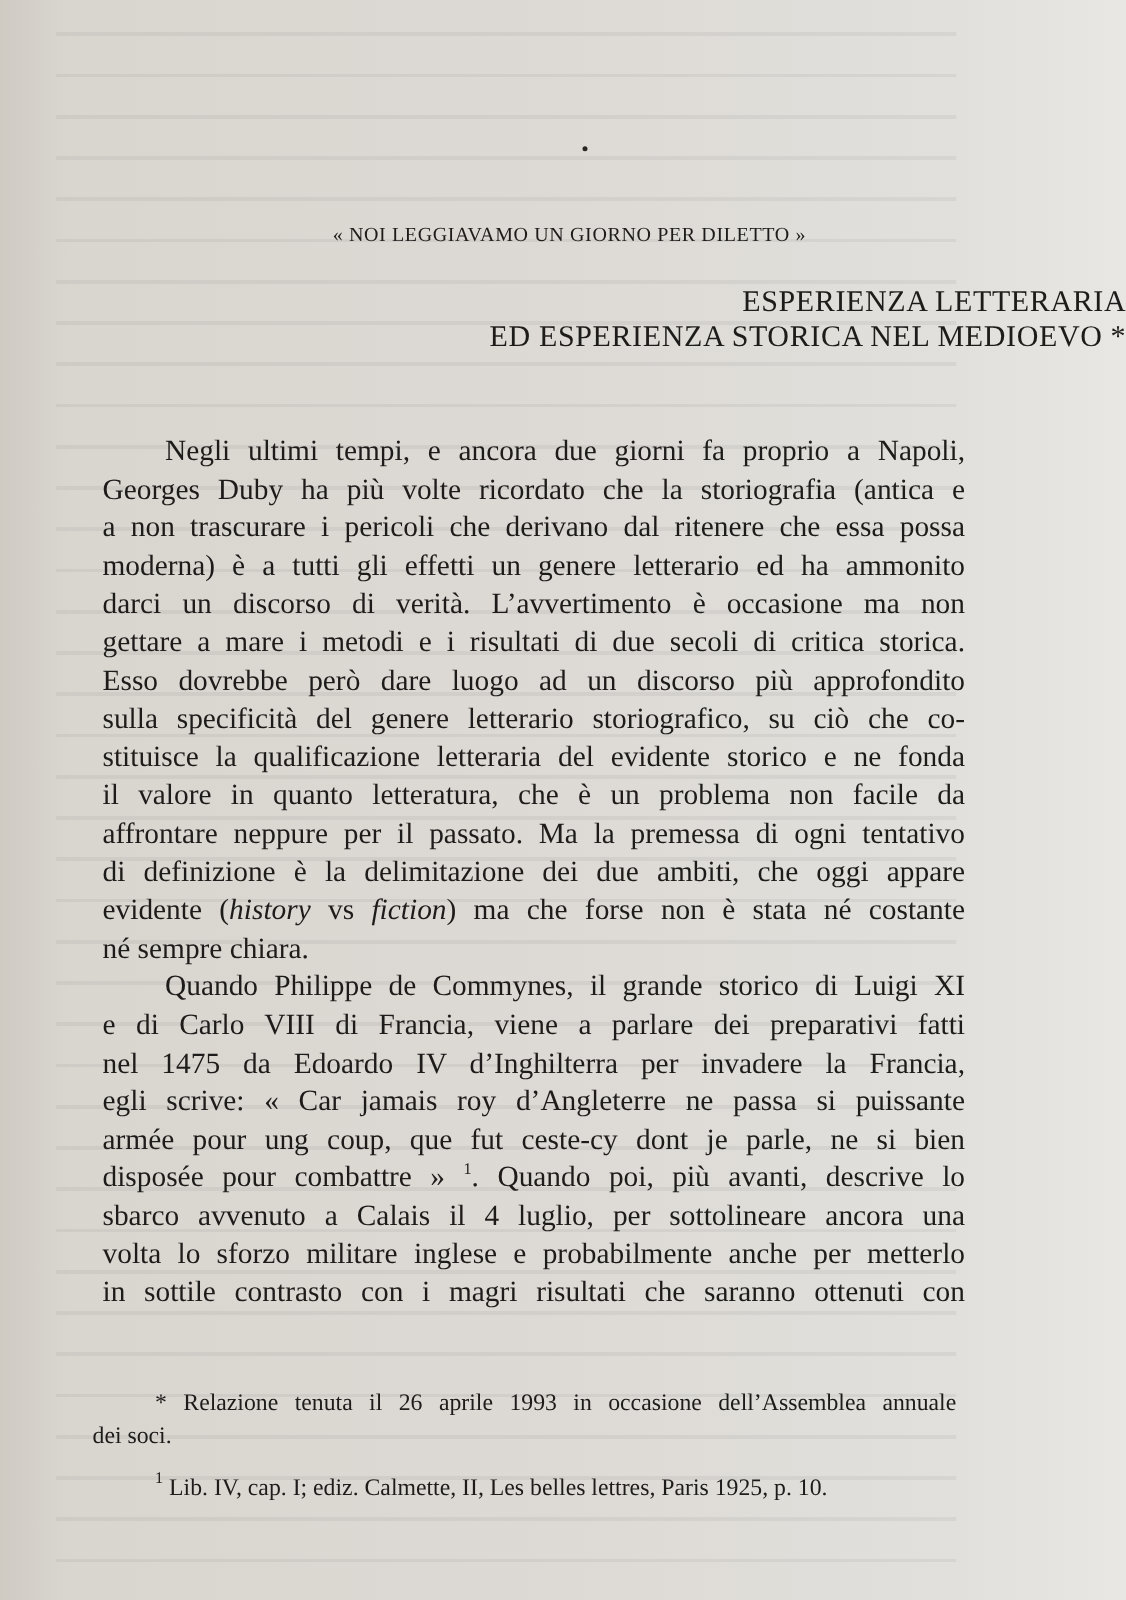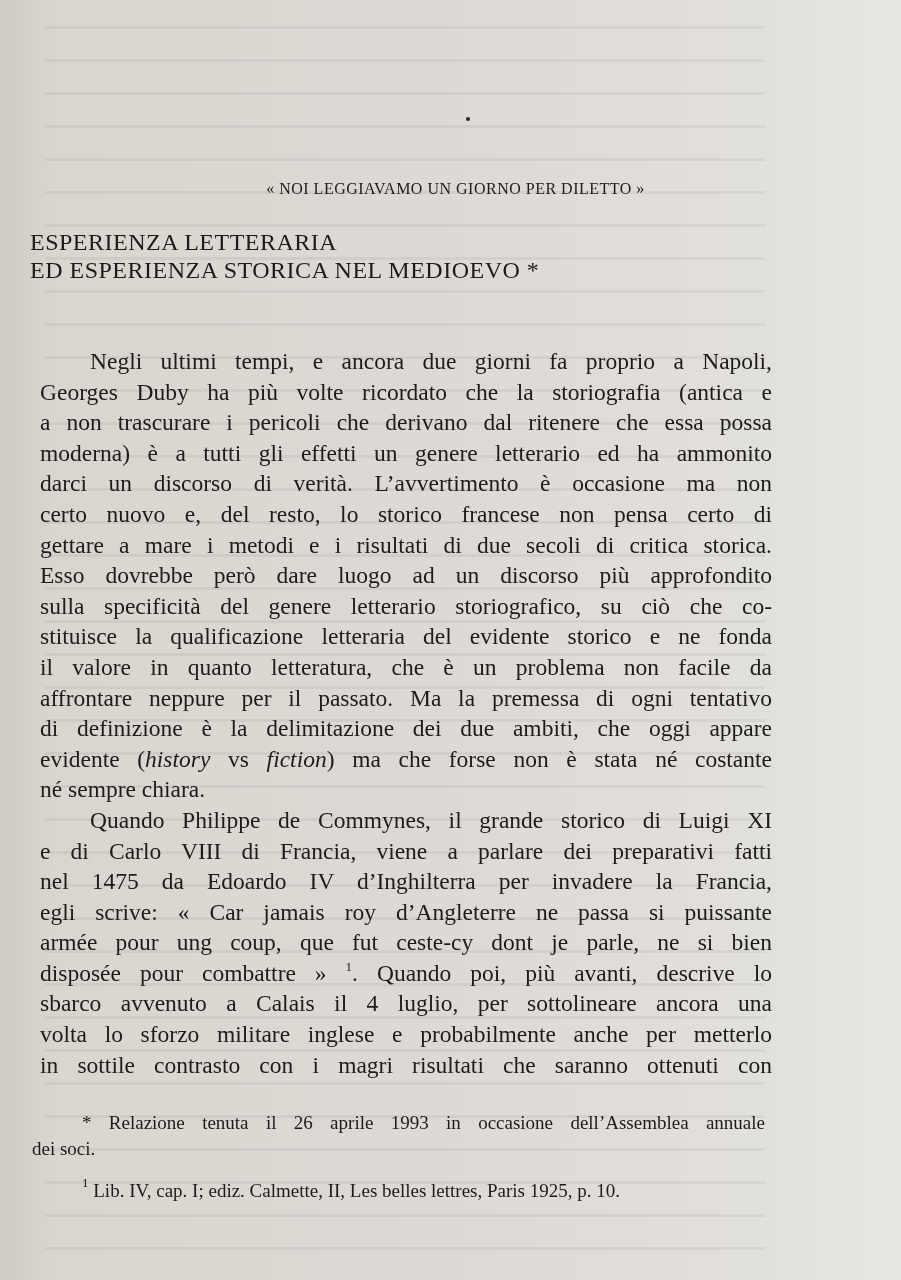--- a/index.html
+++ b/index.html
@@ -14,28 +14,28 @@
     position: absolute; left: 45px; top: 0; width: 720px; height: 1280px;
     opacity: 0.08; pointer-events: none;
     background: repeating-linear-gradient(180deg, transparent 0 26px, #555 26px 29px, transparent 29px 33px);
   }
   .dot { position: absolute; left: 466px; top: 117px; width: 4px; height: 4px; border-radius: 50%; background: #2a2623; }
   .title1 {
     position: absolute; top: 180px; left: 0; width: 901px; text-align: center;
     font-size: 16px; letter-spacing: 0.5px; padding-left: 10px; box-sizing: border-box;
   }
   .title2 {
-    position: absolute; top: 228px; left: 0; width: 901px; text-align: left;
+    position: absolute; top: 228px; left: 0; width: 901px; text-align: right;
     font-size: 24px; line-height: 28px; letter-spacing: 0.5px; padding-left: 30px; box-sizing: border-box;
   }
   .body {
     position: absolute; top: 346px; left: 40px; width: 732px;
     font-size: 23.5px; line-height: 30.6px; text-align: justify;
   }
-  .line { display: block; text-align: justify; text-align-last: justify; white-space: nowrap; }
+  .line { display: block; text-align: justify; text-align-last: justify; white-space: nowrap; margin-left: 42px; }
   .line.last { text-align-last: left; }
   .indent { padding-left: 50px; }
   sup { font-size: 13px; vertical-align: 10px; line-height: 0; }
   .footnotes {
     position: absolute; top: 1110px; left: 32px; width: 733px;
     font-size: 19px; line-height: 26px;
   }
   .fn-gap { height: 16px; }
 </style>
 </head>
@@ -49,21 +49,20 @@
   <div>ESPERIENZA LETTERARIA</div>
   <div>ED ESPERIENZA STORICA NEL MEDIOEVO *</div>
 </div>
 
 <div class="body">
   <span class="line indent">Negli ultimi tempi, e ancora due giorni fa proprio a Napoli,</span>
   <span class="line">Georges Duby ha più volte ricordato che la storiografia (antica e</span>
   <span class="line">a non trascurare i pericoli che derivano dal ritenere che essa possa</span>
   <span class="line">moderna) è a tutti gli effetti un genere letterario ed ha ammonito</span>
   <span class="line">darci un discorso di verità. L’avvertimento è occasione ma non</span>
-  <span class="line">certo nuovo e, del resto, lo storico francese non pensa certo di</span>
   <span class="line">gettare a mare i metodi e i risultati di due secoli di critica storica.</span>
   <span class="line">Esso dovrebbe però dare luogo ad un discorso più approfondito</span>
   <span class="line">sulla specificità del genere letterario storiografico, su ciò che co-</span>
   <span class="line">stituisce la qualificazione letteraria del evidente storico e ne fonda</span>
   <span class="line">il valore in quanto letteratura, che è un problema non facile da</span>
   <span class="line">affrontare neppure per il passato. Ma la premessa di ogni tentativo</span>
   <span class="line">di definizione è la delimitazione dei due ambiti, che oggi appare</span>
   <span class="line"><span>evidente (</span><i>history</i><span> vs </span><i>fiction</i><span>) ma che forse non è stata né costante</span></span>
   <span class="line last">né sempre chiara.</span>
 

